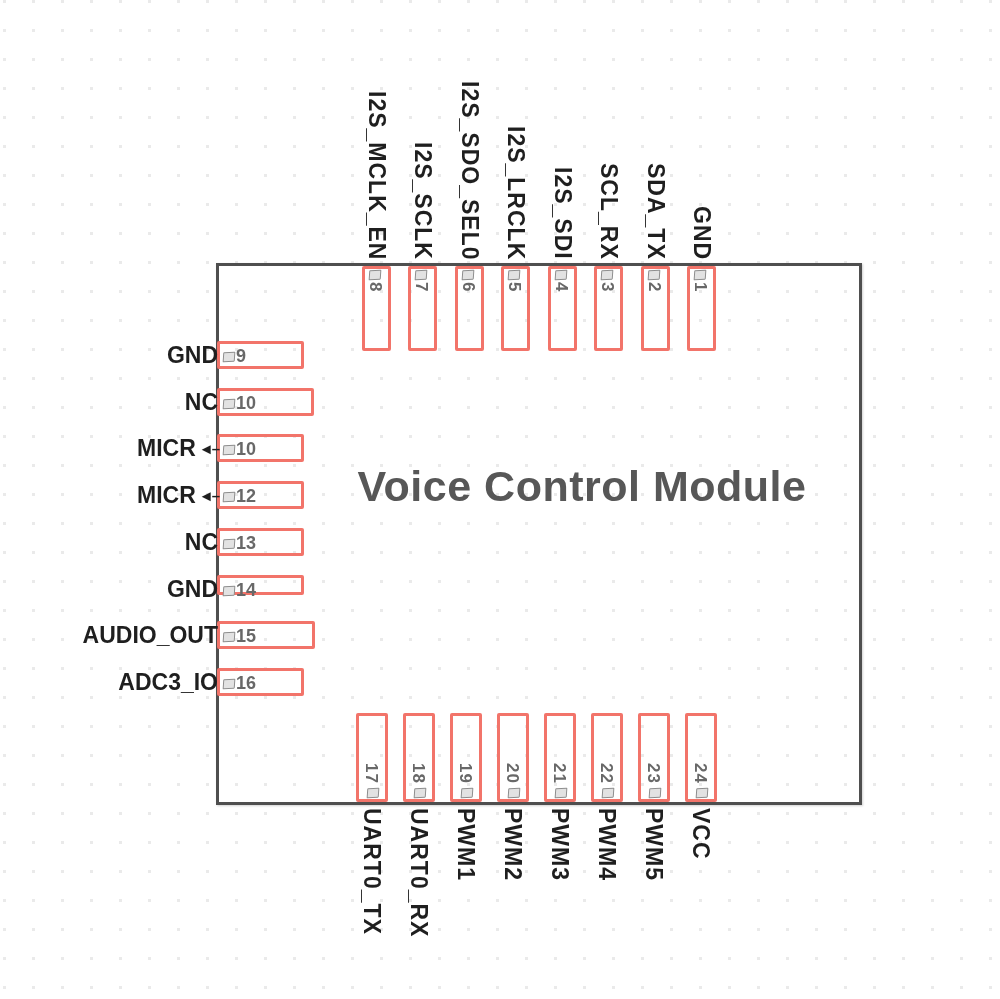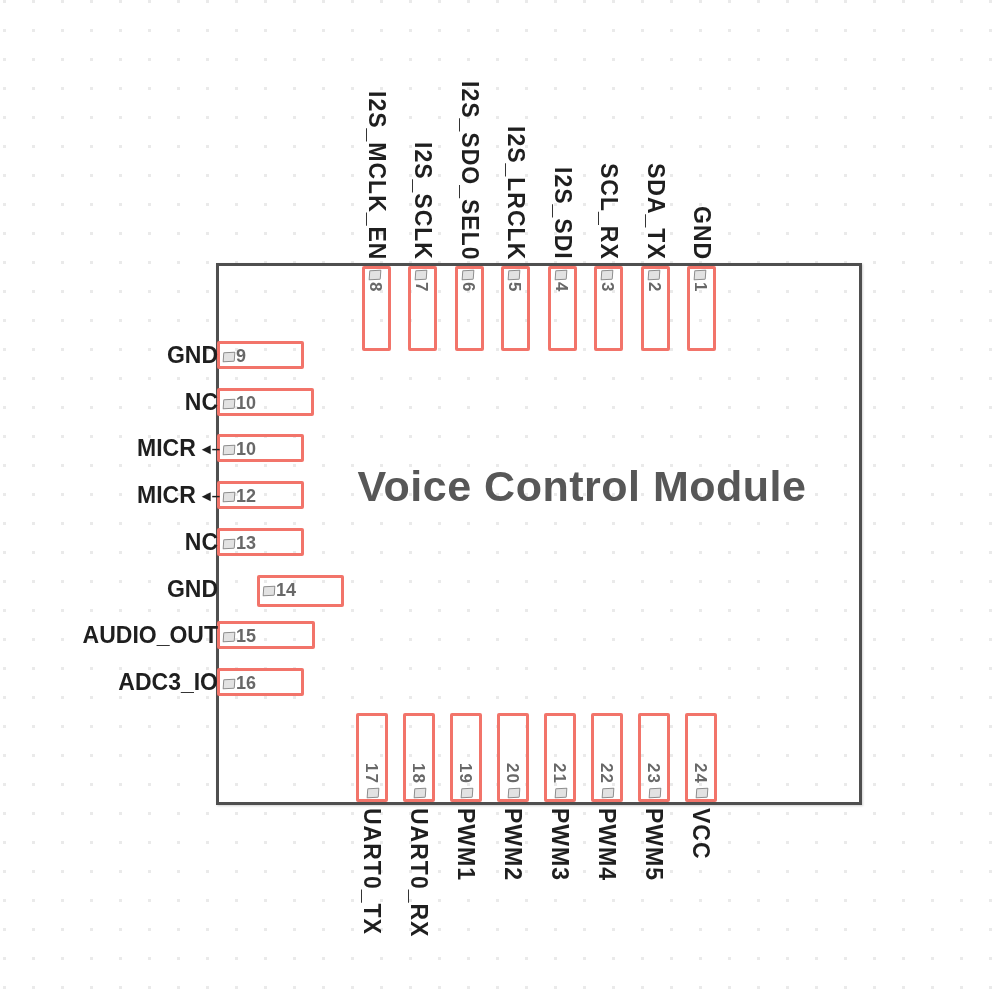--- a/index.html
+++ b/index.html
@@ -172,21 +172,21 @@
     <div class="pin" style="left: 217px; top: 481px; width: 87px; height: 28px;">
       <div class="pad" style="left: 3px; top: 8px;"></div>
       <div class="pnum" style="left: 16px; top: 3px;">12</div>
     </div>
     <div class="hlabel" style="top: 481px;"><span>MICR</span><span class="arrow">◄–</span></div>
     <div class="pin" style="left: 217px; top: 528px; width: 87px; height: 28px;">
       <div class="pad" style="left: 3px; top: 8px;"></div>
       <div class="pnum" style="left: 16px; top: 3px;">13</div>
     </div>
     <div class="hlabel" style="top: 528px;"><span>NC</span></div>
-    <div class="pin" style="left: 217px; top: 575px; width: 87px; height: 32px; margin-left: 40px;">
+    <div class="pin" style="left: 217px; top: 575px; width: 87px; height: 20px;">
       <div class="pad" style="left: 3px; top: 8px;"></div>
       <div class="pnum" style="left: 16px; top: 3px;">14</div>
     </div>
     <div class="hlabel" style="top: 575px;"><span>GND</span></div>
     <div class="pin" style="left: 217px; top: 621px; width: 98px; height: 28px;">
       <div class="pad" style="left: 3px; top: 8px;"></div>
       <div class="pnum" style="left: 16px; top: 3px;">15</div>
     </div>
     <div class="hlabel" style="top: 621px;"><span>AUDIO_OUT</span></div>
     <div class="pin" style="left: 217px; top: 668px; width: 87px; height: 28px;">

